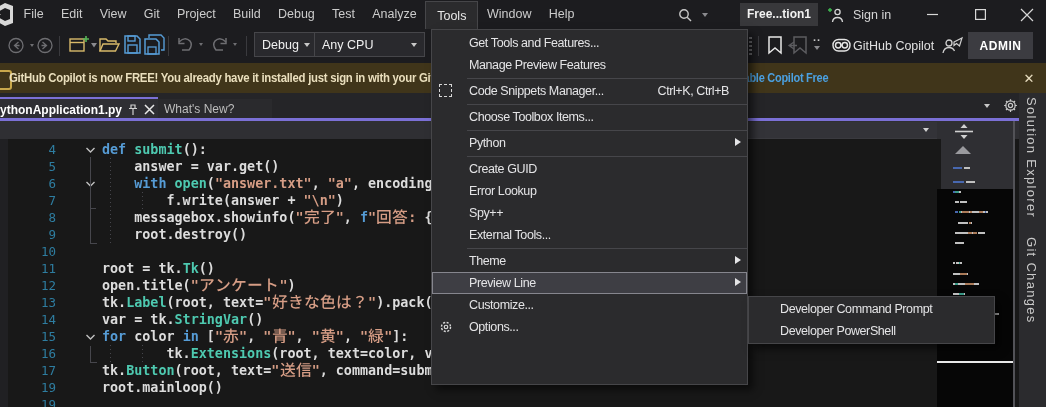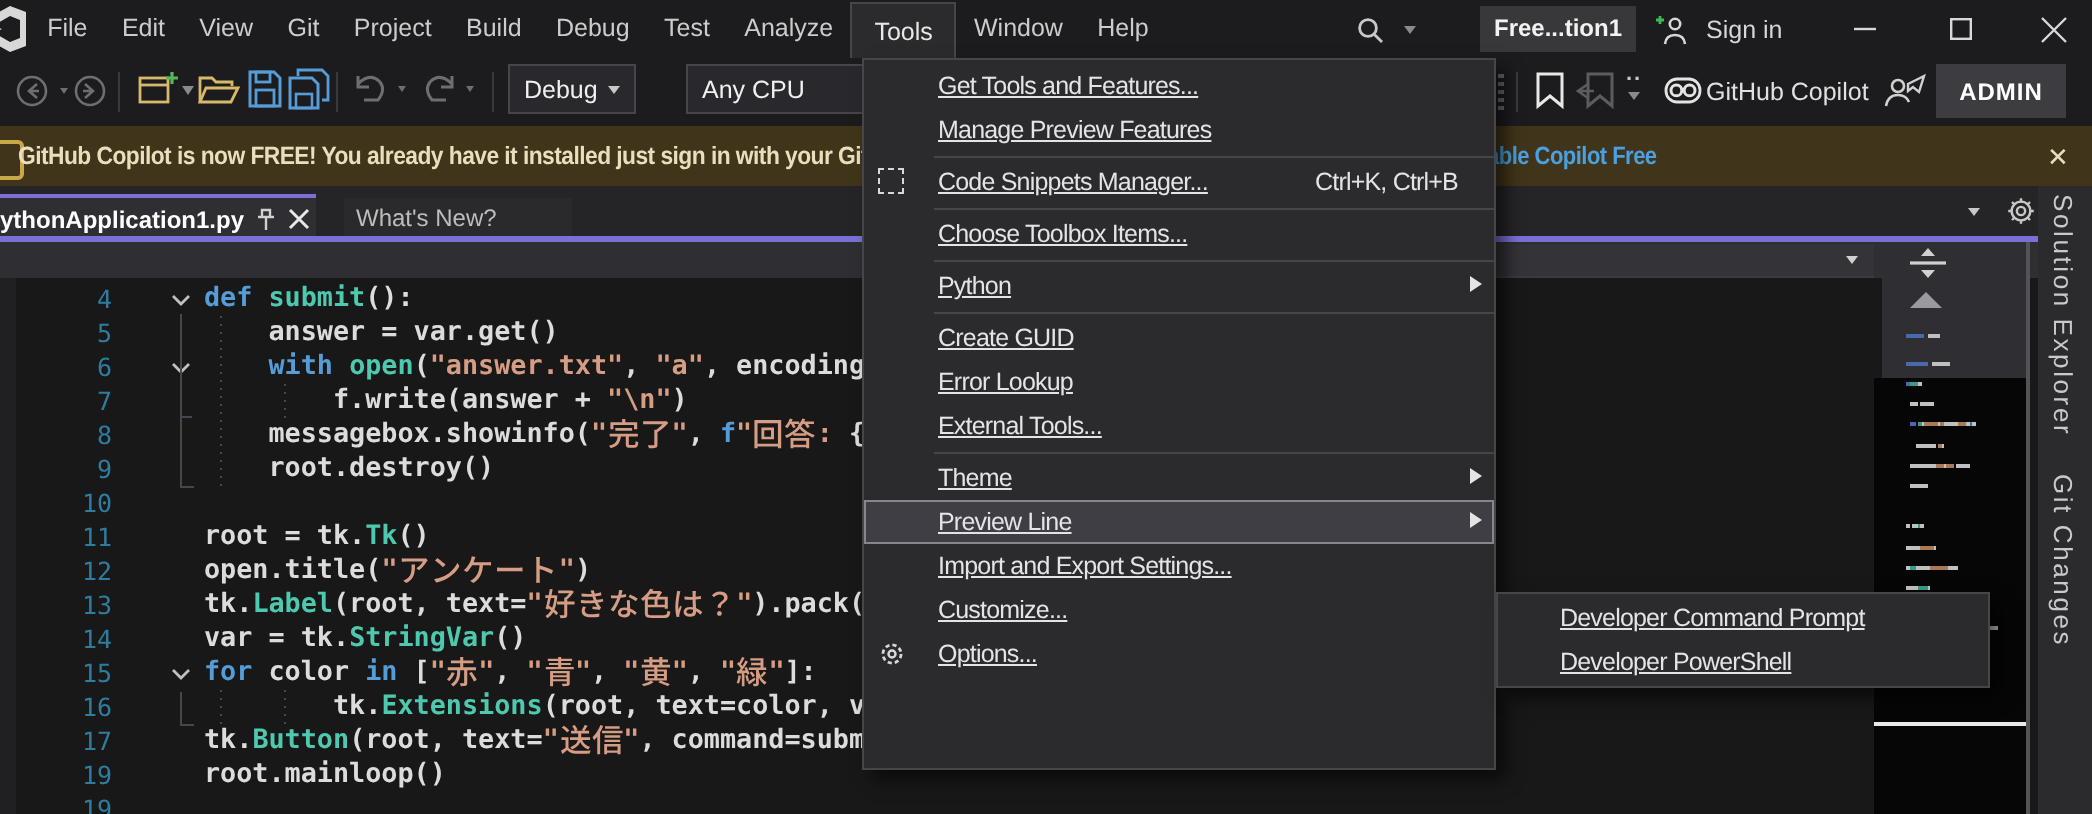--- a/index.html
+++ b/index.html
@@ -33,21 +33,21 @@
   #infobar{left:0;top:63px;width:1046px;height:30px;background:#40351a;overflow:hidden;}
   #infobar-msg{left:9px;top:0;line-height:30px;font-size:12.5px;letter-spacing:-0.3px;font-weight:bold;color:#eadfbd;white-space:nowrap;transform:scaleX(0.912);transform-origin:0 50%;}
   #infobar-link{left:730px;top:0;line-height:30px;font-size:12.5px;letter-spacing:-0.3px;font-weight:bold;color:#4ba0e0;white-space:nowrap;transform:scaleX(0.88);transform-origin:0 50%;}
   #infobar-close{left:1014px;top:0;width:30px;height:30px;display:flex;align-items:center;justify-content:center;color:#e8ddc0;font-size:13px;}
   #infobar-icon{left:-6px;top:7px;width:14px;height:16px;border:2px solid #c9a84c;border-radius:3px;}
   
   #tabstrip{left:0;top:93px;width:1046px;height:25px;background:#252528;}
   .doctab{box-sizing:border-box;display:flex;align-items:center;}
   #tab-active{left:0;top:3.5px;height:21.5px;width:158px;background:#2e2e33;border-top:2.5px solid #7b70d6;color:#ffffff;}
   #tab-active .tab-label{position:absolute;left:-8px;top:4px;font-size:12px;font-weight:bold;white-space:nowrap;}
-  #tab-inactive{left:172px;top:6px;height:19px;width:114px;background:#2a2a2d;color:#bdbdbd;}
+  #tab-inactive{left:158px;top:6px;height:19px;width:114px;background:#2a2a2d;color:#bdbdbd;}
   #tab-inactive .tab-label{position:absolute;left:6px;top:3px;font-size:12px;white-space:nowrap;}
   .tab-ico{position:absolute;top:3px;color:#d0d0d0;font-size:12px;}
   #purple-line{left:0;top:118px;width:1046px;height:3px;background:#7b70d6;}
   
   #navbar{left:0;top:121px;width:1046px;height:18px;background:#2f2f33;}
   #nav-combo{left:560px;top:1px;width:377px;height:16px;background:#333338;border-bottom:1px solid #3a3a3f;}
   #nav-combo .tb-chev{position:absolute;right:8px;top:6px;border-top-color:#d0d0d0;}
   
   #editor{left:0;top:139px;width:941px;height:268px;background:#181818;overflow:hidden;}
   #gutter-strip{left:0;top:0;width:8px;height:268px;background:#202023;}
@@ -67,21 +67,21 @@
   .mini{position:absolute;height:2px;}
   #map-white-line{position:absolute;left:-4px;top:240px;width:76px;height:2px;background:#e8e8e8;}
   
   #splitter{left:1013px;top:121px;width:2px;height:286px;background:#525257;}
   #sidepanel{left:1019px;top:93px;width:27px;height:314px;background:#2b2b2e;}
   .vlabel{position:absolute;left:5px;writing-mode:vertical-rl;font-size:13px;letter-spacing:1.3px;color:#c9c9c9;white-space:nowrap;}
   
   #tools-menu{left:431px;top:29px;width:317px;height:356px;background:#2b2b2d;border:1px solid #464649;
               box-sizing:border-box;box-shadow:5px 5px 8px rgba(0,0,0,.55);padding-top:2px;}
   .mrow{position:relative;height:22px;display:flex;align-items:center;}
-  .mrow .mlabel{position:absolute;left:37px;font-size:12.5px;letter-spacing:-0.4px;color:#e4e4e6;white-space:nowrap;text-decoration:underline;}
+  .mrow .mlabel{position:absolute;left:37px;font-size:12.5px;letter-spacing:-0.4px;color:#e4e4e6;white-space:nowrap;}
   .mrow .mshort{position:absolute;right:18px;font-size:12.5px;letter-spacing:-0.4px;color:#e4e4e6;white-space:nowrap;}
   .mrow .marrow{position:absolute;right:6px;top:6px;width:0;height:0;border-top:4.5px solid transparent;
                 border-bottom:4.5px solid transparent;border-left:6px solid #e4e4e6;}
   .mrow.hl{background:#3e3e44;outline:1px solid #86868e;outline-offset:-1px;}
   .msep{height:1px;background:#46464a;margin:1.5px 0 1.5px 35px;}
   .micon{position:absolute;left:7px;top:4px;width:14px;height:14px;color:#d8d8d8;}
   #cmd-submenu{left:748px;top:296px;width:247px;height:48px;background:#2b2b2d;border:1px solid #464649;
                box-sizing:border-box;box-shadow:5px 5px 8px rgba(0,0,0,.55);padding-top:1px;}
   #cmd-submenu .mlabel{left:31px;}
   svg{overflow:visible}
@@ -179,21 +179,21 @@
       <path d="M23 7 L27 7 L25 10 Z" fill="#6e6e72"></path>
       <path d="M50 6 Q44 0 39 5 Q36 9 40 14 L47 14" fill="none" stroke="#6e6e72" stroke-width="1.5"></path>
       <path d="M50 2 L50 7.5 L44.5 7.5" fill="none" stroke="#6e6e72" stroke-width="1.5"></path>
       <path d="M57 7 L61 7 L59 10 Z" fill="#6e6e72"></path>
     </svg>
     <div class="abs tb-sep" style="left:246px"></div>
     <div class="abs combo" style="left:254px;width:64px">
       <span>Debug</span>
       <span class="tb-chev"></span>
     </div>
-    <div class="abs combo" style="left:343px;width:111px">
+    <div class="abs combo" style="left:314px;width:111px">
       <span>Any CPU</span>
       <span class="tb-chev"></span>
     </div>
     <div class="abs" id="grip"></div>
     <div class="abs tb-sep" style="left:758px"></div>
     <svg class="abs" style="left:767px;top:7px" width="16" height="19" viewBox="0 0 16 19">
       <path d="M2 1 L14 1 L14 17 L8 12 L2 17 Z" fill="none" stroke="#e8e8e8" stroke-width="1.5"></path>
     </svg>
     <svg class="abs" style="left:788px;top:7px" width="20" height="19" viewBox="0 0 20 19">
       <path d="M6 1 L18 1 L18 17 L12 12 L6 17 Z" fill="none" stroke="#5c5c60" stroke-width="1.5"></path>
@@ -549,33 +549,33 @@
         <span class="marrow"></span>
       </div>
       <div class="msep"></div>
       <div class="mrow">
         <span class="mlabel">Create GUID</span>
       </div>
       <div class="mrow">
         <span class="mlabel">Error Lookup</span>
       </div>
       <div class="mrow">
+        <span class="mlabel">Spy++</span>
+      </div>
+      <div class="mrow">
         <span class="mlabel">External Tools...</span>
       </div>
       <div class="msep"></div>
       <div class="mrow">
         <span class="mlabel">Theme</span>
         <span class="marrow"></span>
       </div>
       <div class="mrow hl">
         <span class="mlabel">Preview Line</span>
         <span class="marrow"></span>
-      </div>
-      <div class="mrow">
-        <span class="mlabel">Import and Export Settings...</span>
       </div>
       <div class="mrow">
         <span class="mlabel">Customize...</span>
       </div>
       <div class="mrow">
         <span class="mlabel">Options...</span>
         <svg class="micon" width="14" height="14" viewBox="0 0 16 16">
           <circle cx="8" cy="8" r="2" fill="none" stroke="#d8d8d8" stroke-width="1.4"></circle>
           <circle cx="8" cy="8" r="5.2" fill="none" stroke="#d8d8d8" stroke-width="1.6" stroke-dasharray="2.4 1.7"></circle>
         </svg>

